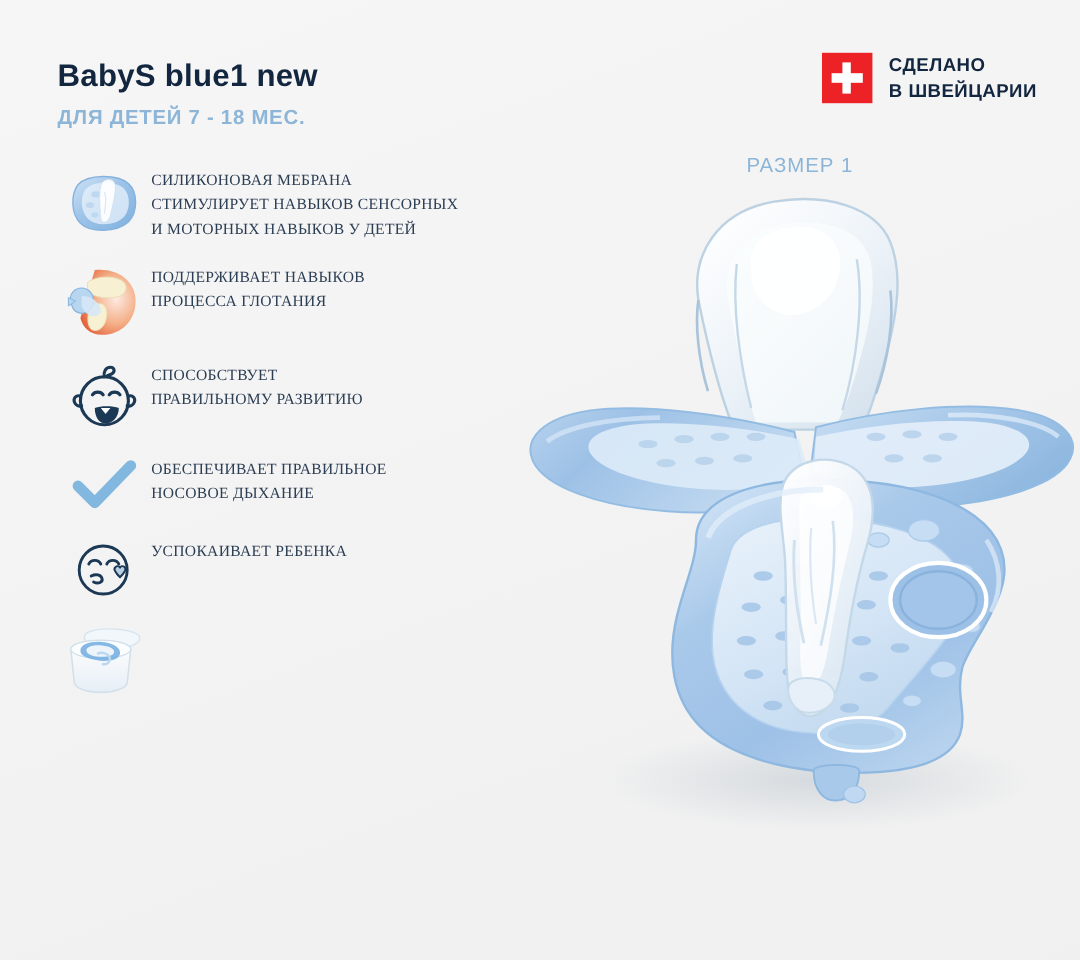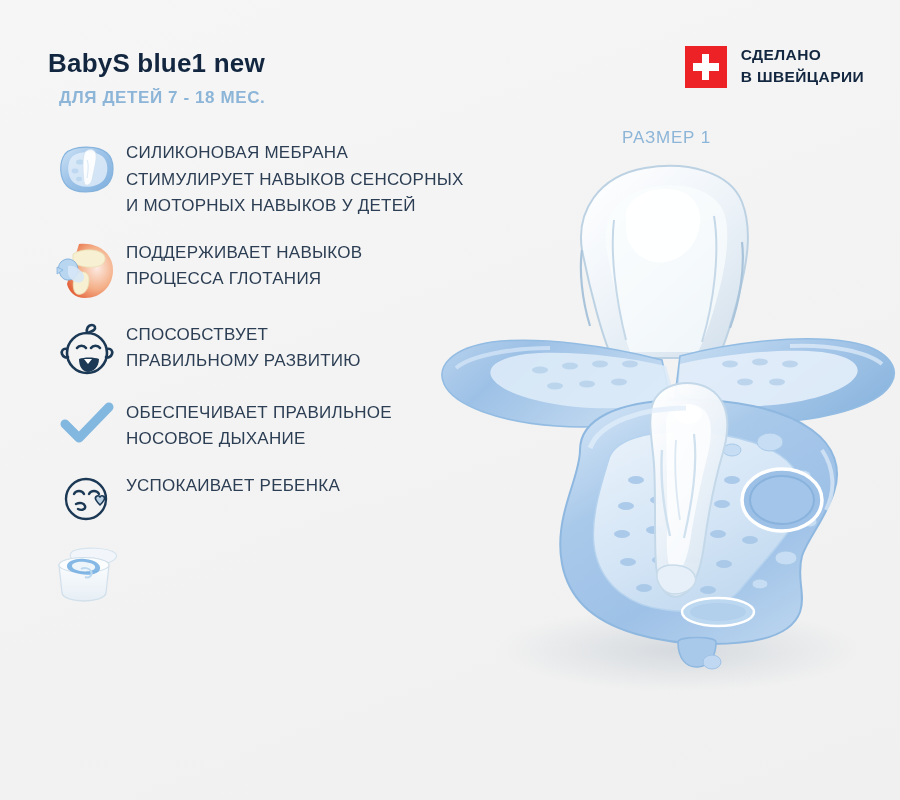--- a/index.html
+++ b/index.html
@@ -30,29 +30,28 @@
     font-weight: bold;
     color: #12263f;
     letter-spacing: 0.2px;
   }
   .age-line {
     font-size: 17px;
     font-weight: bold;
     color: #8cb5d8;
     letter-spacing: 0.6px;
     margin-top: 9px;
-    margin-left: 11px;
   }
 
   .swiss-badge {
     position: absolute;
     right: 36px;
     top: 44px;
     display: flex;
-    align-items: flex-end;
+    align-items: flex-start;
     gap: 14px;
     padding-left: 28px;
   }
   .swiss-flag {
     width: 42px;
     height: 42px;
     background: #ec2227;
     position: relative;
     flex: 0 0 auto;
   }
@@ -103,25 +102,26 @@
   }
   .feature-icon {
     width: 78px;
     flex: 0 0 78px;
     display: flex;
     align-items: center;
     justify-content: center;
     padding-top: 2px;
   }
   .feature-text {
-    font-size: 17px;
+    font-size: 13px;
     color: #2c3e54;
     line-height: 1.56;
     letter-spacing: 0.25px;
     padding-top: 2px;
+    font-family: Liberation Serif, serif;
   }
   .feature-text div { white-space: nowrap; }
 
   
   .product {
     position: absolute;
     left: 430px;
     top: 150px;
     width: 470px;
     height: 560px;

